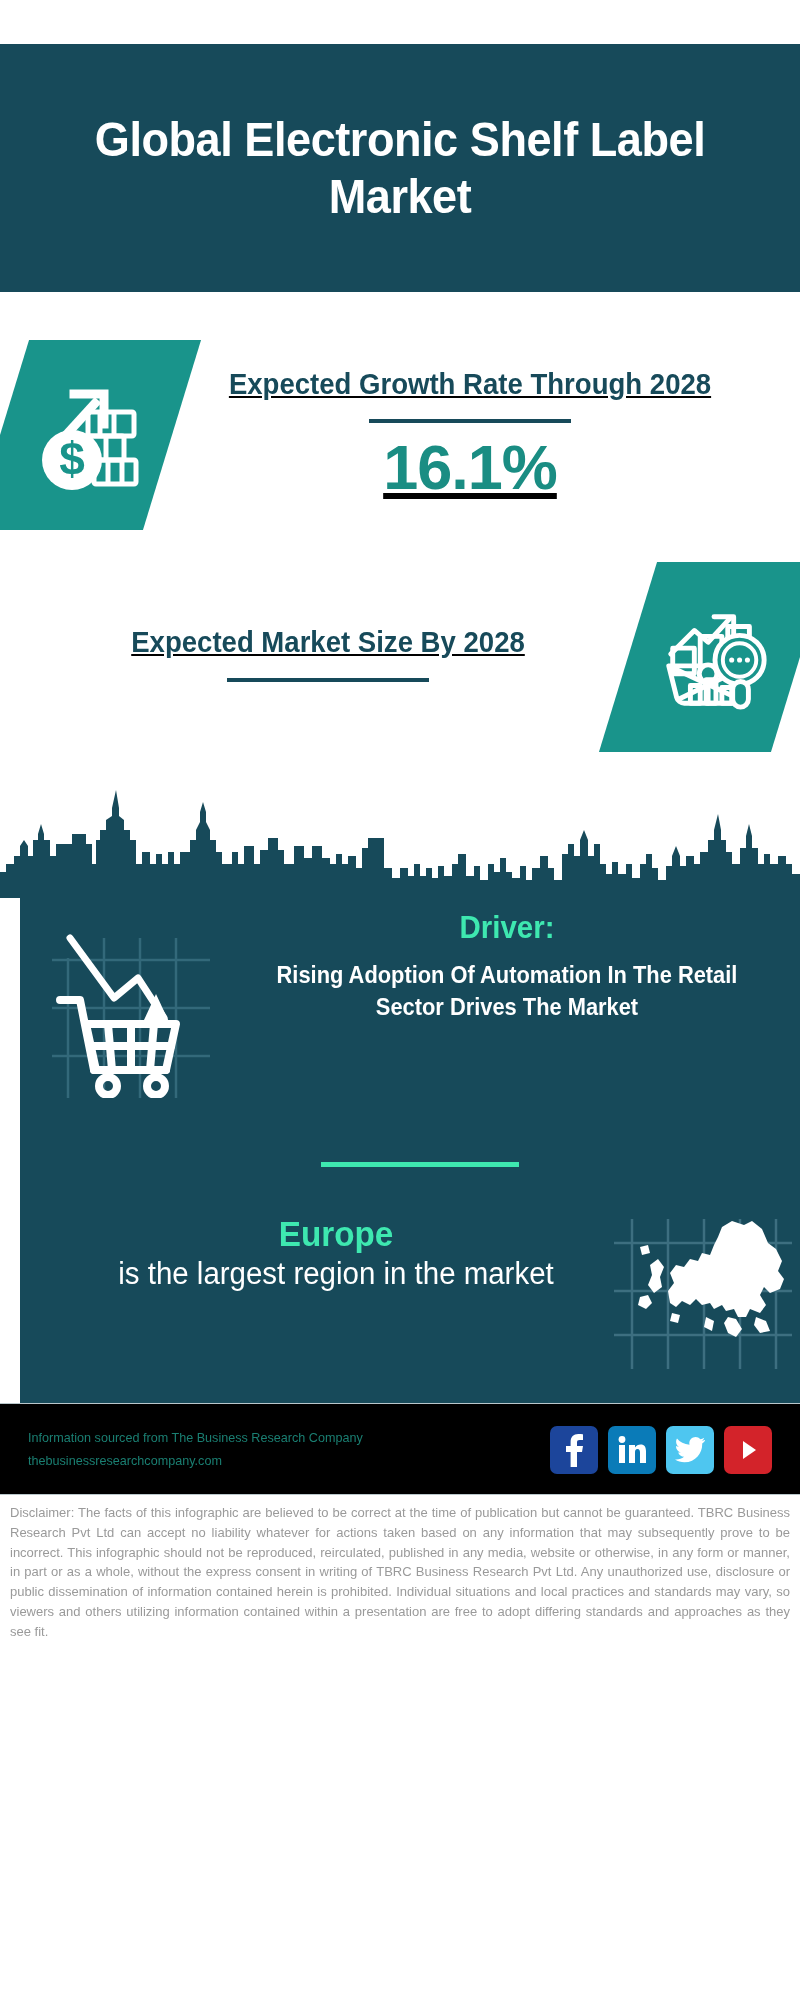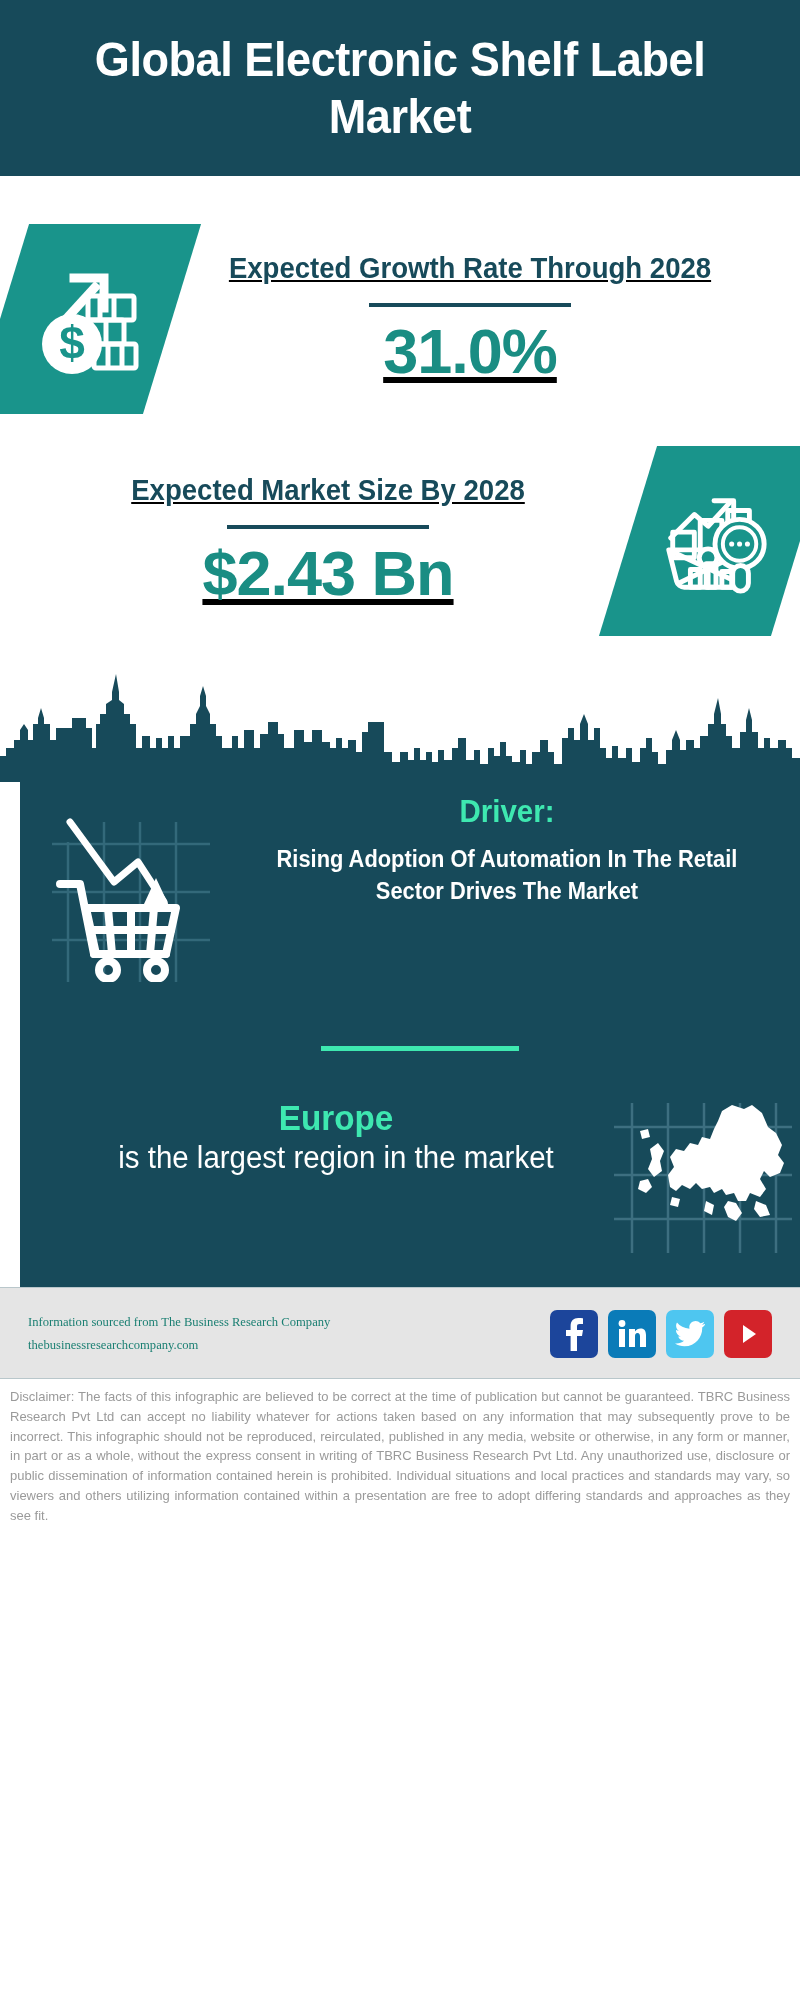--- a/index.html
+++ b/index.html
@@ -7,23 +7,24 @@
   body {
     font-family:"Liberation Sans", sans-serif;
     background:#ffffff;
     width:800px; height:2000px;
     position:relative; overflow:hidden;
   }
 
   
   .header {
     background:#174a5a;
-    height:176px;
+    height:248px;
     display:flex; align-items:center; justify-content:center;
     padding:8px 54px;
+    margin-top:44px;
   }
   .header-title {
     color:#ffffff;
     font-size:49px;
     line-height:1.16;
     font-weight:bold;
     text-align:center;
     letter-spacing:-0.5px;
     transform:scaleX(0.92);
     transform-origin:center;
@@ -127,25 +128,24 @@
     color:#ffffff;
     font-size:31px;
     line-height:1.25;
     font-weight:normal;
     transform:scaleX(0.95);
   }
   .region-map { width:190px; flex:none; }
 
   
   .footer {
-    background:#e5e5e5;
+    background:#000000;
     display:flex; align-items:center;
     padding:22px 24px 20px 28px;
     border-top:1px solid #b9c7cb;
-    font-family:Liberation Serif, serif;
   }
   .footer-text { flex:1; }
   .footer-line {
     color:#1a7f72;
     font-size:13px;
     line-height:1.75;
     transform:scaleX(0.97);
     transform-origin:left;
   }
   .social { display:flex; gap:10px; padding-right:4px; }
@@ -192,29 +192,28 @@
           <line x1="82" y1="84" x2="82" y2="108"></line>
           <line x1="96" y1="84" x2="96" y2="108"></line>
         </g>
         <circle cx="46" cy="84" r="30" fill="#ffffff"></circle>
         <text x="46" y="99" font-family="Liberation Sans, sans-serif" font-size="46" font-weight="bold" text-anchor="middle" fill="#19948b">$</text>
       </svg>
     </div>
     <div class="stat-block">
       <div class="stat-label">Expected Growth Rate Through 2028</div>
       <div class="stat-rule"></div>
-      <div class="stat-value">31.0%</div>
+      <div class="stat-value">16.1%</div>
     </div>
   </div>
 
   <div class="row row-size">
     <div class="stat-block">
       <div class="stat-label">Expected Market Size By 2028</div>
       <div class="stat-rule"></div>
-      <div class="stat-value">$2.43 Bn</div>
     </div>
     <div class="para">
       <svg width="118" height="116" viewBox="0 0 120 118">
         <g fill="none" stroke="#ffffff" stroke-width="5" stroke-linecap="round" stroke-linejoin="round">
           <path d="M16 56 L40 32 L54 44 L76 20"></path>
           <path d="M60 18 H80 V38"></path>
           <rect x="18" y="50" width="22" height="26"></rect>
           <rect x="46" y="38" width="22" height="38"></rect>
           <rect x="74" y="28" width="22" height="48"></rect>
           <path d="M14 68 H96 L88 100 A8 8 0 0 1 80 106 H30 A8 8 0 0 1 22 100 Z"></path>

